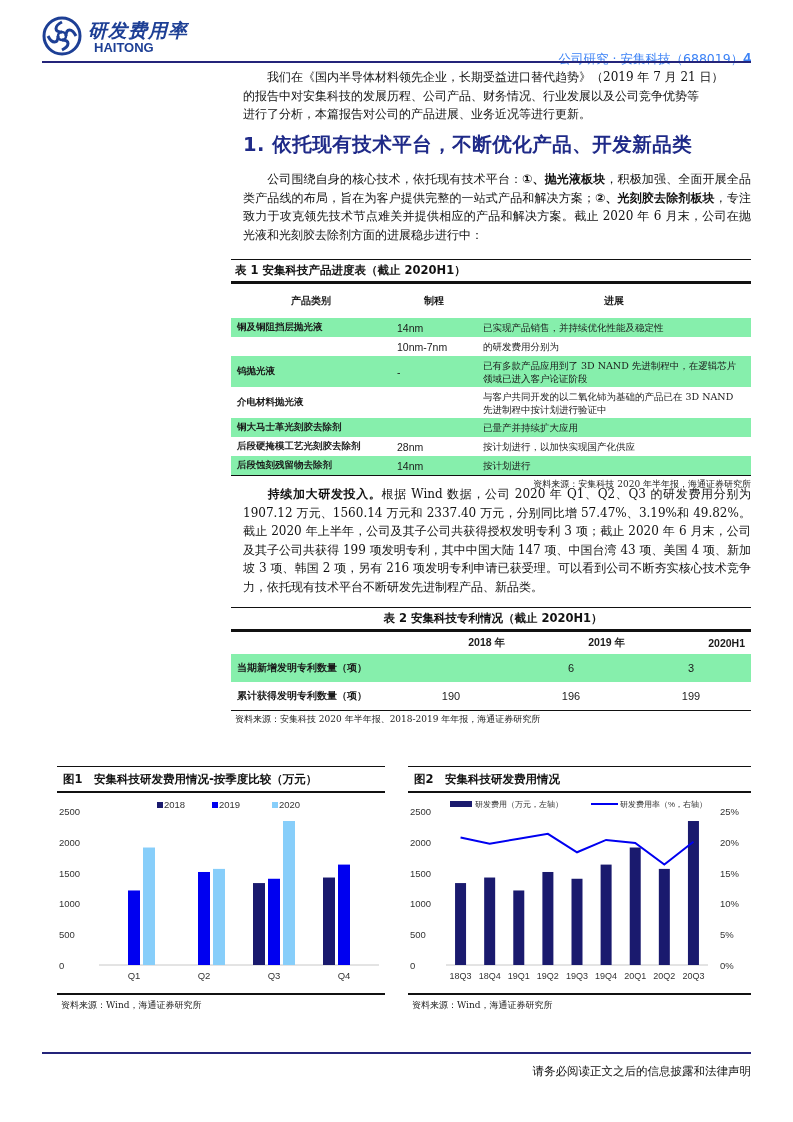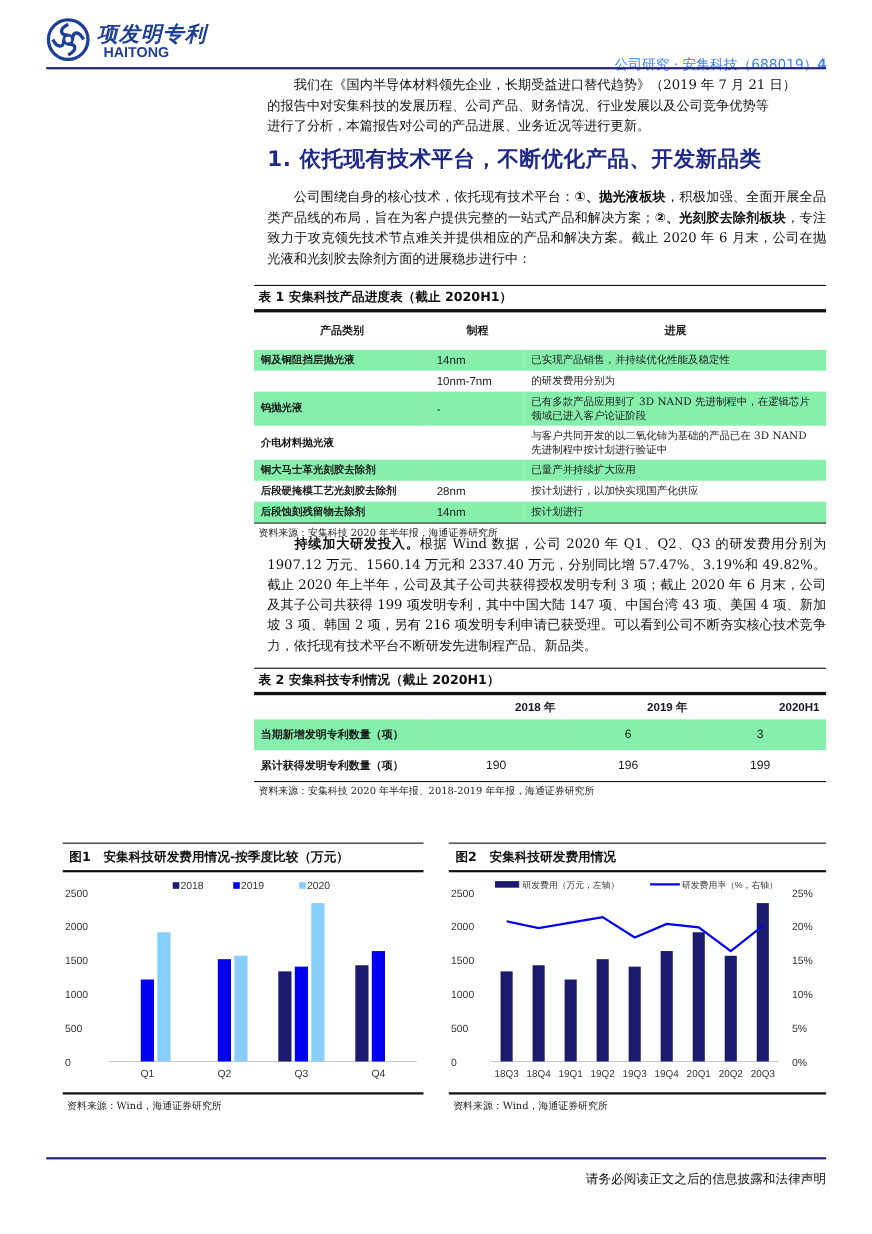--- a/index.html
+++ b/index.html
@@ -45,21 +45,21 @@
 </style>
 </head>
 <body>
 
 <div class="abs logo">
   <svg class="logo-mark" viewBox="0 0 40 40" width="40" height="40">
     <circle cx="20" cy="20" r="18" fill="none" stroke="#1d3f95" stroke-width="3"></circle>
     <circle cx="20" cy="20" r="4" fill="none" stroke="#1d3f95" stroke-width="2.5"></circle>
     <path d="M20 6 C 12 10, 12 16, 20 16 M34 20 C 30 12, 24 12, 24 20 M20 34 C 28 30, 28 24, 20 24 M6 20 C 10 28, 16 28, 16 20" fill="none" stroke="#1d3f95" stroke-width="3"></path>
   </svg>
-  <div class="logo-cn">项发明专利</div>
+  <div class="logo-cn">研发费用率</div>
   <div class="logo-en">HAITONG</div>
 </div>
 <div class="abs header-right">
   <span>公司研究 · 安集科技（688019）</span><b>4</b>
 </div>
 <div class="abs rule-top"></div>
 
 <div class="abs para" style="top:68px;">
   <div><span class="indent"></span><span>我们在《国内半导体材料领先企业，长期受益进口替代趋势》（2019 年 7 月 21 日）</span></div>
   <div>的报告中对安集科技的发展历程、公司产品、财务情况、行业发展以及公司竞争优势等</div>
@@ -121,30 +121,30 @@
         <td class="prog">按计划进行，以加快实现国产化供应</td>
       </tr>
       <tr class="shade">
         <td class="cat">后段蚀刻残留物去除剂</td>
         <td class="proc">14nm</td>
         <td class="prog">按计划进行</td>
       </tr>
     </tbody>
   </table>
   <div class="thin-rule"></div>
-  <div class="src" style="padding:2px 0 0 4px;">资料来源：安集科技 2020 年半年报，海通证券研究所</div>
+  <div class="src" style="padding:2px 0 0 4px;text-align:right;">资料来源：安集科技 2020 年半年报，海通证券研究所</div>
 </div>
 
 <div class="abs para" style="top:485px;">
   <span class="indent"></span><b>持续加大研发投入。</b><span>根据 Wind 数据，公司 2020 年 Q1、Q2、Q3 的研发费用分别为 1907.12 万元、1560.14 万元和 2337.40 万元，分别同比增 57.47%、3.19%和 49.82%。截止 2020 年上半年，公司及其子公司共获得授权发明专利 3 项；截止 2020 年 6 月末，公司及其子公司共获得 199 项发明专利，其中中国大陆 147 项、中国台湾 43 项、美国 4 项、新加坡 3 项、韩国 2 项，另有 216 项发明专利申请已获受理。可以看到公司不断夯实核心技术竞争力，依托现有技术平台不断研发先进制程产品、新品类。</span>
 </div>
 
 <div class="abs" style="left:231px; top:607px; width:520px;">
   <div class="thin-rule"></div>
-  <div class="tbl-title" style="padding:3px 0 3px 4px;">表 2 安集科技专利情况（截止 2020H1）</div>
+  <div class="tbl-title" style="padding:3px 0 3px 4px;text-align:center;">表 2 安集科技专利情况（截止 2020H1）</div>
   <div class="thick-rule"></div>
   <table class="t2" style="width:520px;">
     <colgroup>
         <col style="width:160px">
         <col style="width:120px">
         <col style="width:120px">
         <col style="width:120px">
       </colgroup>
     <thead>
       <tr>

